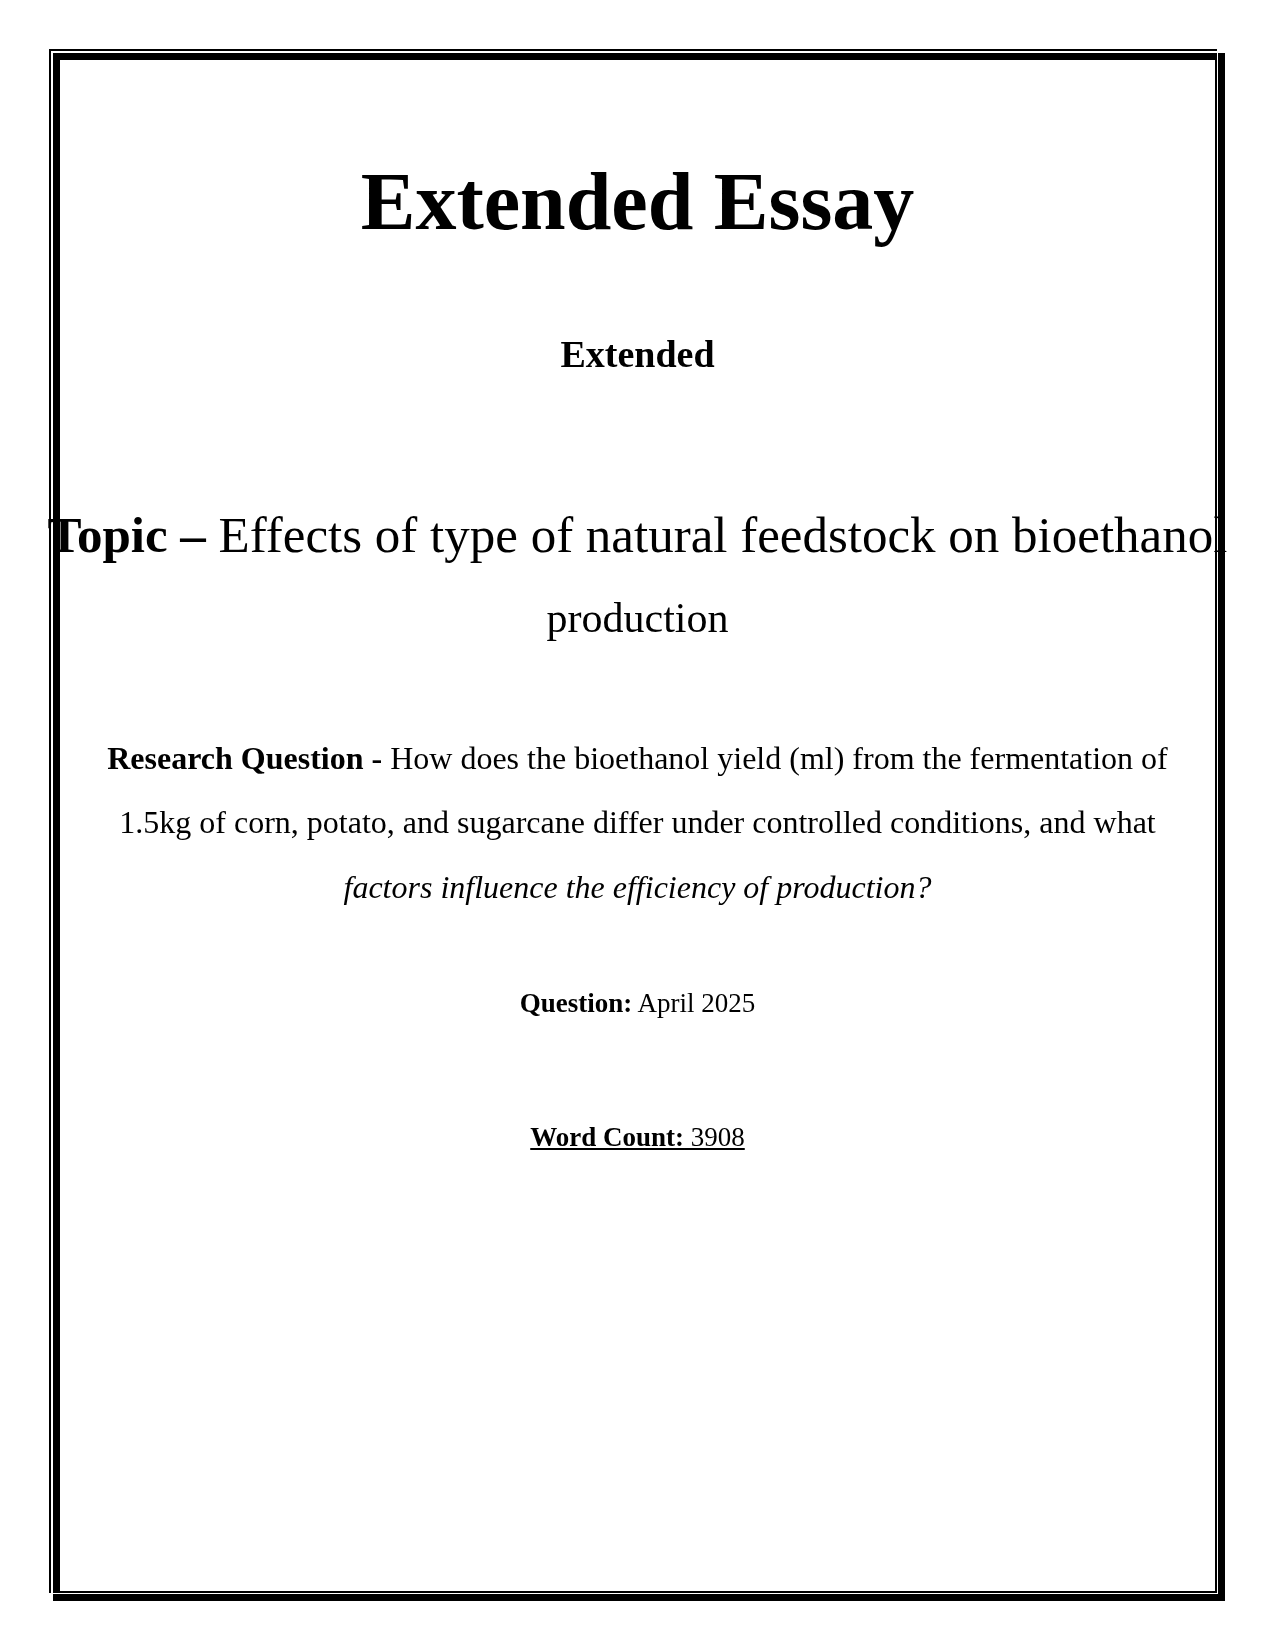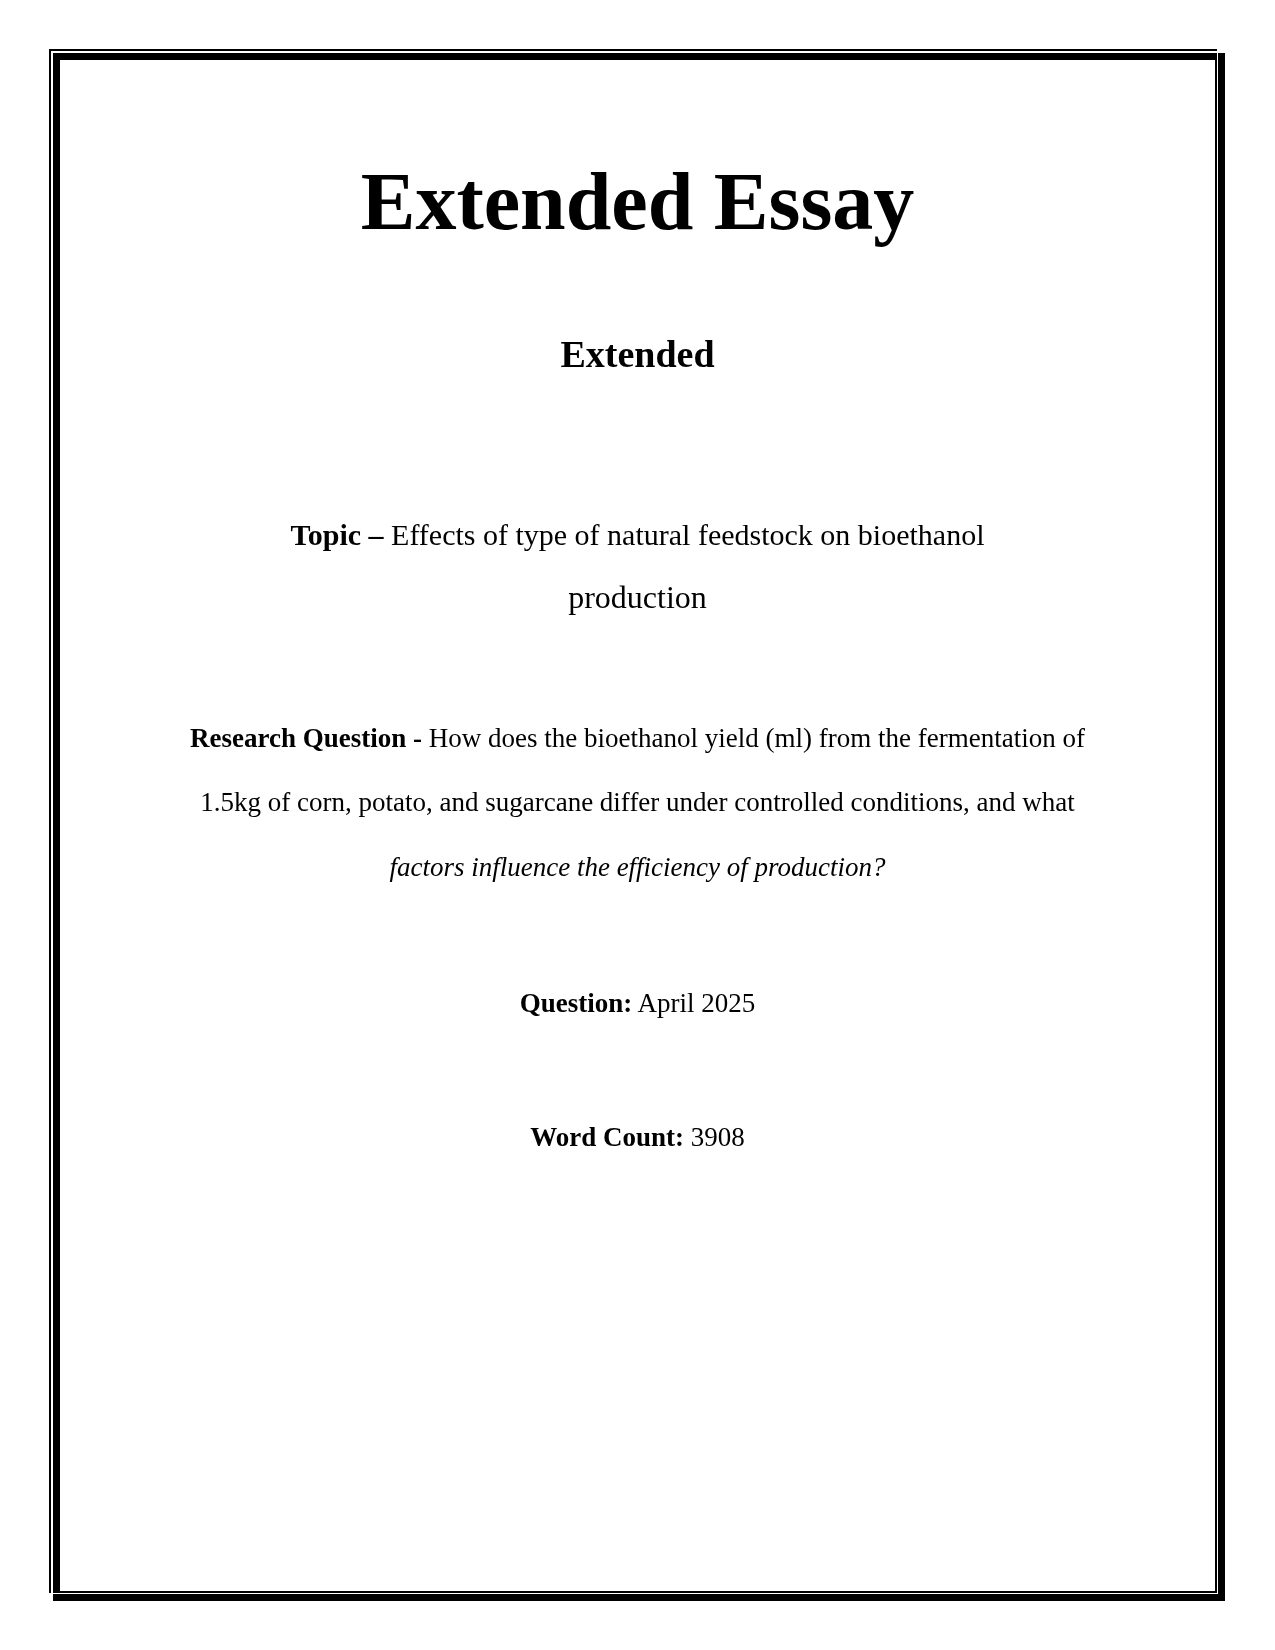--- a/index.html
+++ b/index.html
@@ -12,26 +12,26 @@
                    border-left: 7px solid #000; border-top: 7px solid #000; }
   .line-thin-br { position: absolute; left: 4px; top: 4px; right: 8px; bottom: 8px;
                   border-right: 2px solid #000; border-bottom: 2px solid #000; }
   .line-thick-br { position: absolute; left: 0; top: 0; right: 0; bottom: 0;
                    border-right: 7px solid #000; border-bottom: 7px solid #000; }
   .line-thick-br-cap-top { position:absolute; right:0; top:0; width:7px; height:4px; background:#fff; }
   .line-thick-br-cap-left { position:absolute; left:0; bottom:0; width:4px; height:7px; background:#fff; }
   .line { position: absolute; left: 0; width: 1275px; text-align: center; white-space: nowrap; }
   .title { top: 152px; font-size: 82px; font-weight: bold; line-height: 100px; }
   .subject { top: 332px; font-size: 38px; font-weight: bold; line-height: 44px; }
-  .topic { top: 512px; font-size: 30px; line-height: 46px; }
-  .topic2 { top: 574px; font-size: 32px; line-height: 46px; }
-  .rq { font-size: 27px; line-height: 32px; }
+  .topic { top: 512px; font-size: 51px; line-height: 46px; }
+  .topic2 { top: 595px; font-size: 42px; line-height: 46px; }
+  .rq { font-size: 32px; line-height: 32px; margin-top: 20px; }
   .rq1 { top: 722px; } .rq2 { top: 786px; } .rq3 { top: 851px; font-style: italic; }
   .meta { font-size: 27px; line-height: 32px; }
-  .session { top: 987px; } .wordcount { top: 1121px; }
+  .session { top: 987px; } .wordcount { top: 1121px; text-decoration: underline; }
   b { font-weight: bold; }
 </style>
 </head>
 <body>
 
 <div class="frame-outer">
   <div class="line-thick-br"></div>
   <div class="line-thick-br-cap-top"></div>
   <div class="line-thick-br-cap-left"></div>
   <div class="line-thin-tl"></div>

